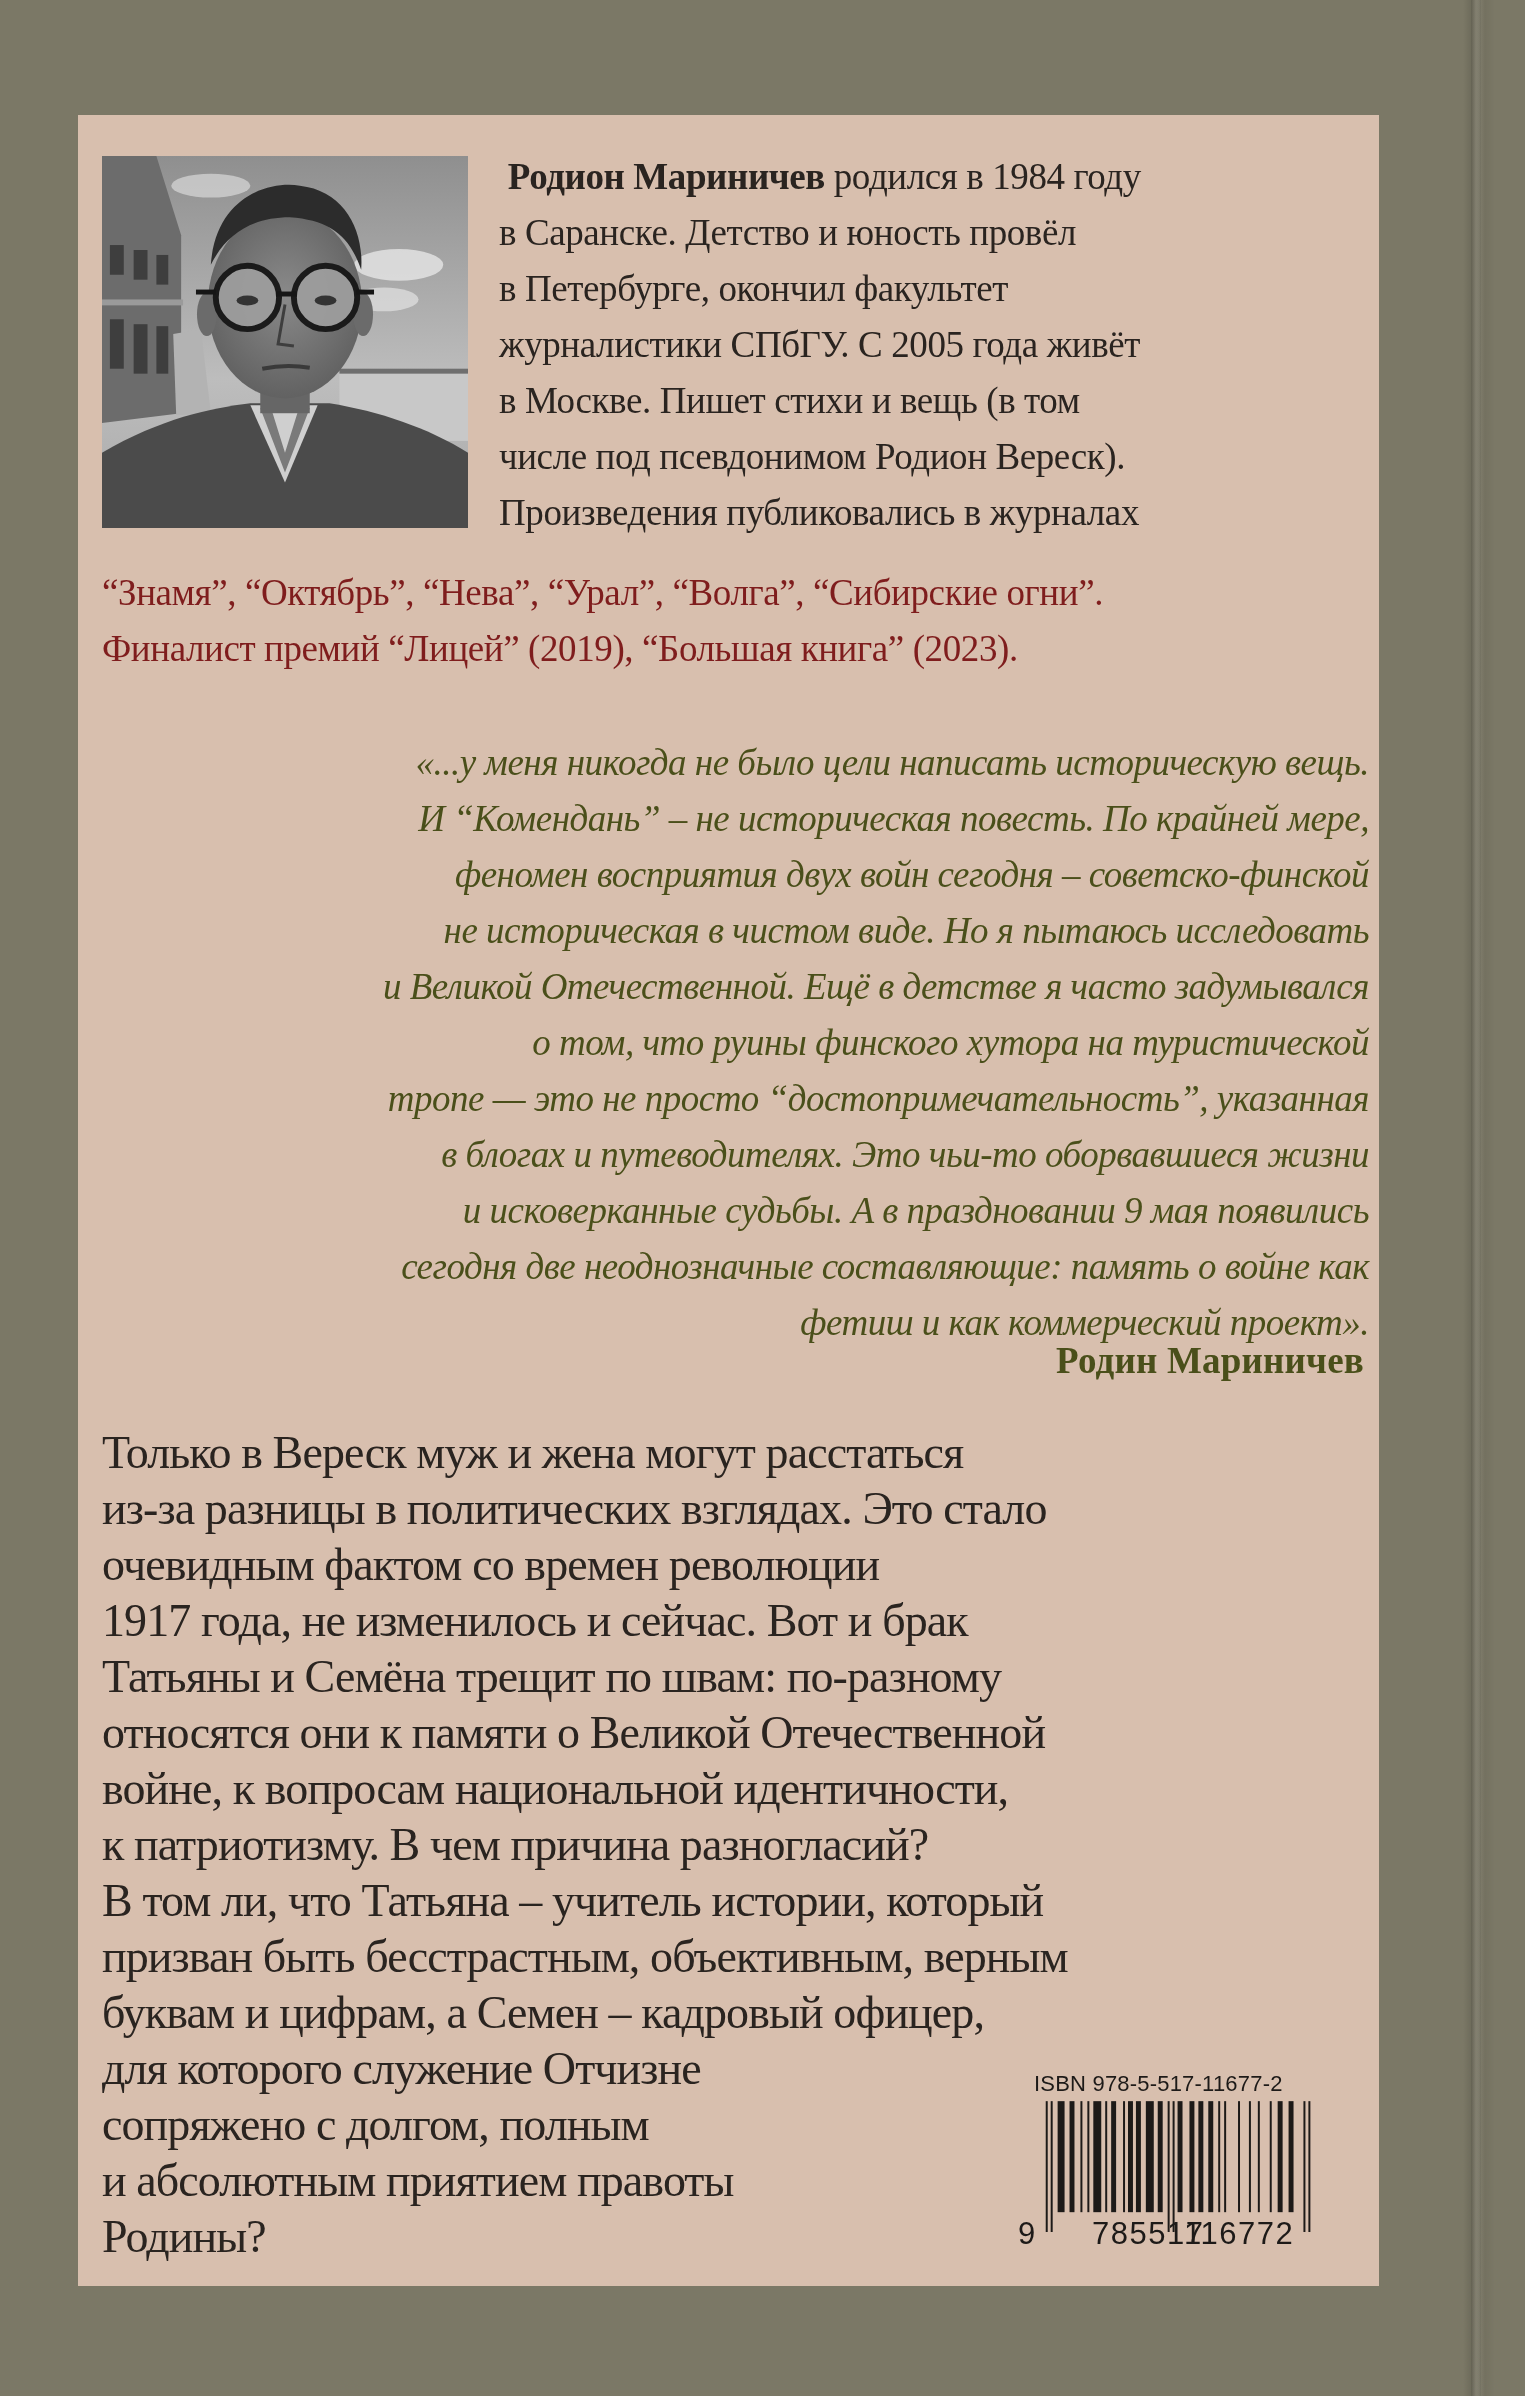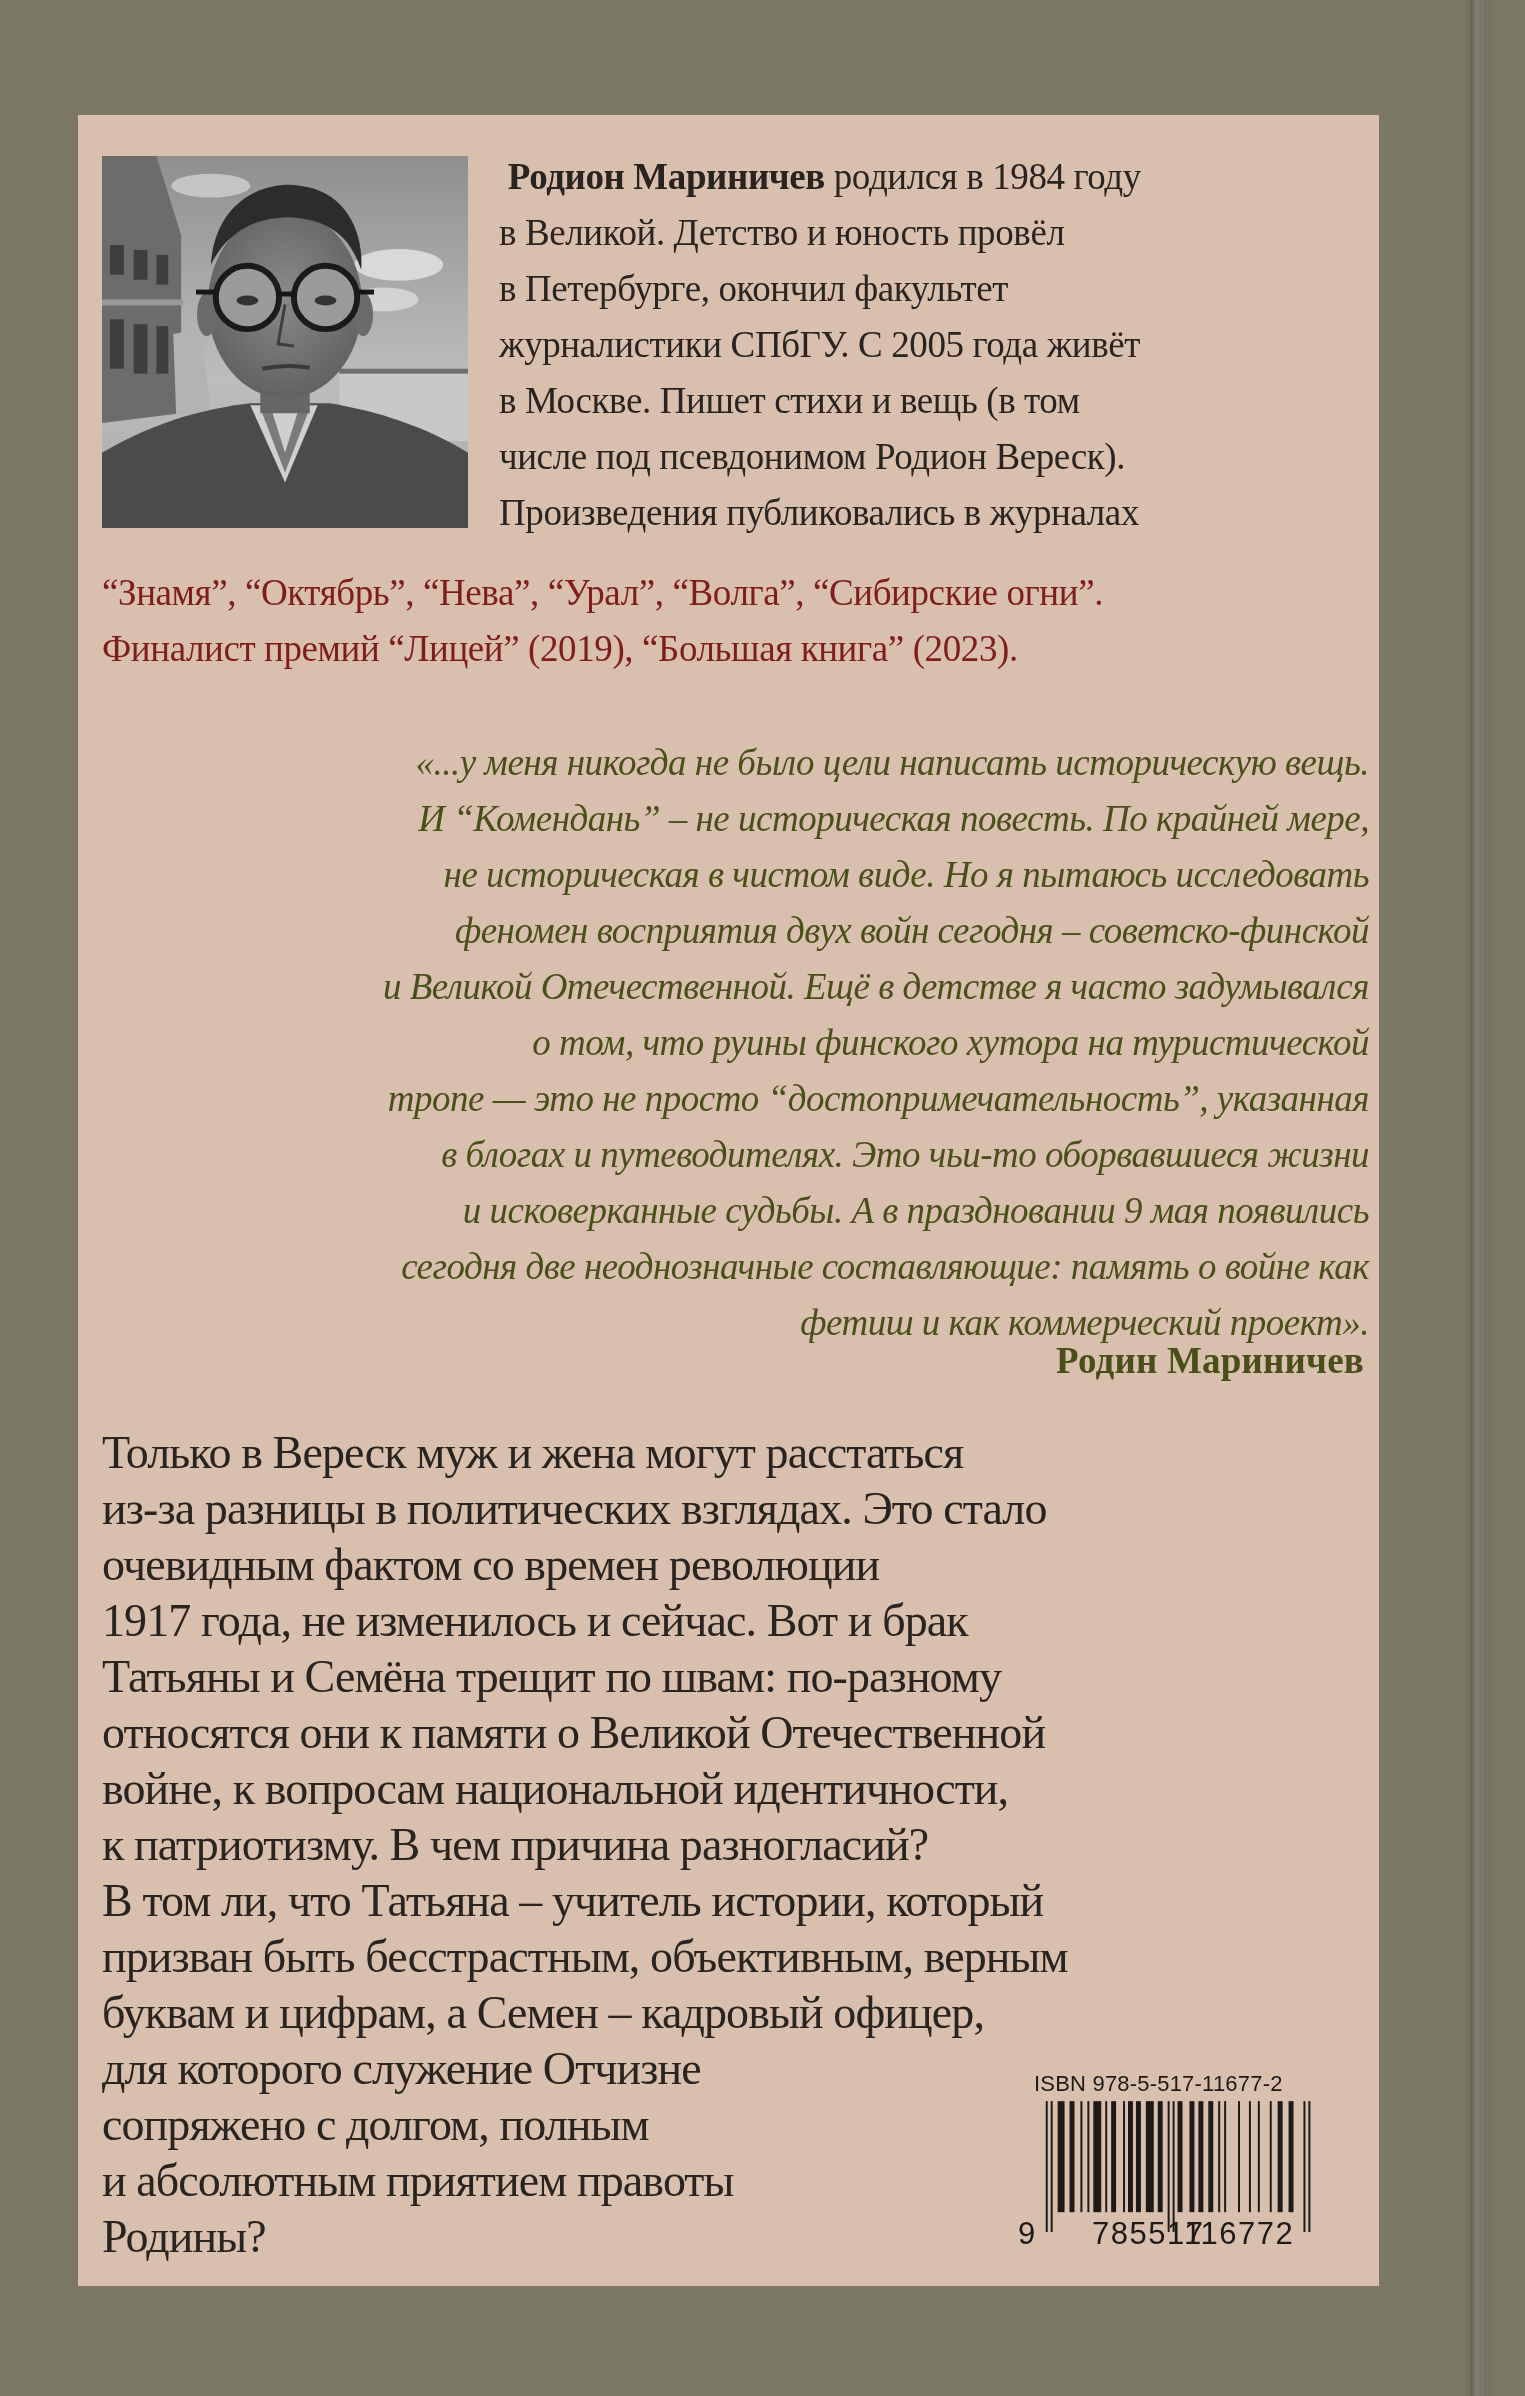--- a/index.html
+++ b/index.html
@@ -128,38 +128,38 @@
         <ellipse cx="147" cy="146" rx="11" ry="5" fill="#333"></ellipse>
         <ellipse cx="226" cy="146" rx="11" ry="5" fill="#333"></ellipse>
 
         <path d="M185,150 L178,190 L194,192" stroke="#3e3e3e" stroke-width="3" fill="none"></path>
         <path d="M162,215 Q186,210 210,214" stroke="#3a3a3a" stroke-width="4" fill="none"></path>
       </svg>
     </div>
 
     <div class="bio">
       <span class="line">&nbsp;<span class="name">Родион Мариничев</span><span> родился в 1984 году</span></span>
-      <span class="line">в Великой. Детство и юность провёл</span>
+      <span class="line">в Саранске. Детство и юность провёл</span>
       <span class="line">в Петербурге, окончил факультет</span>
       <span class="line">журналистики СПбГУ. С 2005 года живёт</span>
       <span class="line">в Москве. Пишет стихи и вещь (в том</span>
       <span class="line">числе под псевдонимом Родион Вереск).</span>
       <span class="line">Произведения публиковались в журналах</span>
     </div>
 
     <div class="bio-rest">
       <span class="line">“Знамя”, “Октябрь”, “Нева”, “Урал”, “Волга”, “Сибирские огни”.</span>
       <span class="line">Финалист премий “Лицей” (2019), “Большая книга” (2023).</span>
     </div>
 
     <div class="quote">
       <span class="line">«...у меня никогда не было цели написать историческую вещь.</span>
       <span class="line">И “Комендань” – не историческая повесть. По крайней мере,</span>
+      <span class="line">феномен восприятия двух войн сегодня – советско-финской</span>
       <span class="line">не историческая в чистом виде. Но я пытаюсь исследовать</span>
-      <span class="line">феномен восприятия двух войн сегодня – советско-финской</span>
       <span class="line">и Великой Отечественной. Ещё в детстве я часто задумывался</span>
       <span class="line">о том, что руины финского хутора на туристической</span>
       <span class="line">тропе — это не просто “достопримечательность”, указанная</span>
       <span class="line">в блогах и путеводителях. Это чьи-то оборвавшиеся жизни</span>
       <span class="line">и исковерканные судьбы. А в праздновании 9 мая появились</span>
       <span class="line">сегодня две неоднозначные составляющие: память о войне как</span>
       <span class="line">фетиш и как коммерческий проект».</span>
     </div>
 
     <div class="quote-author">Родин Мариничев</div>

